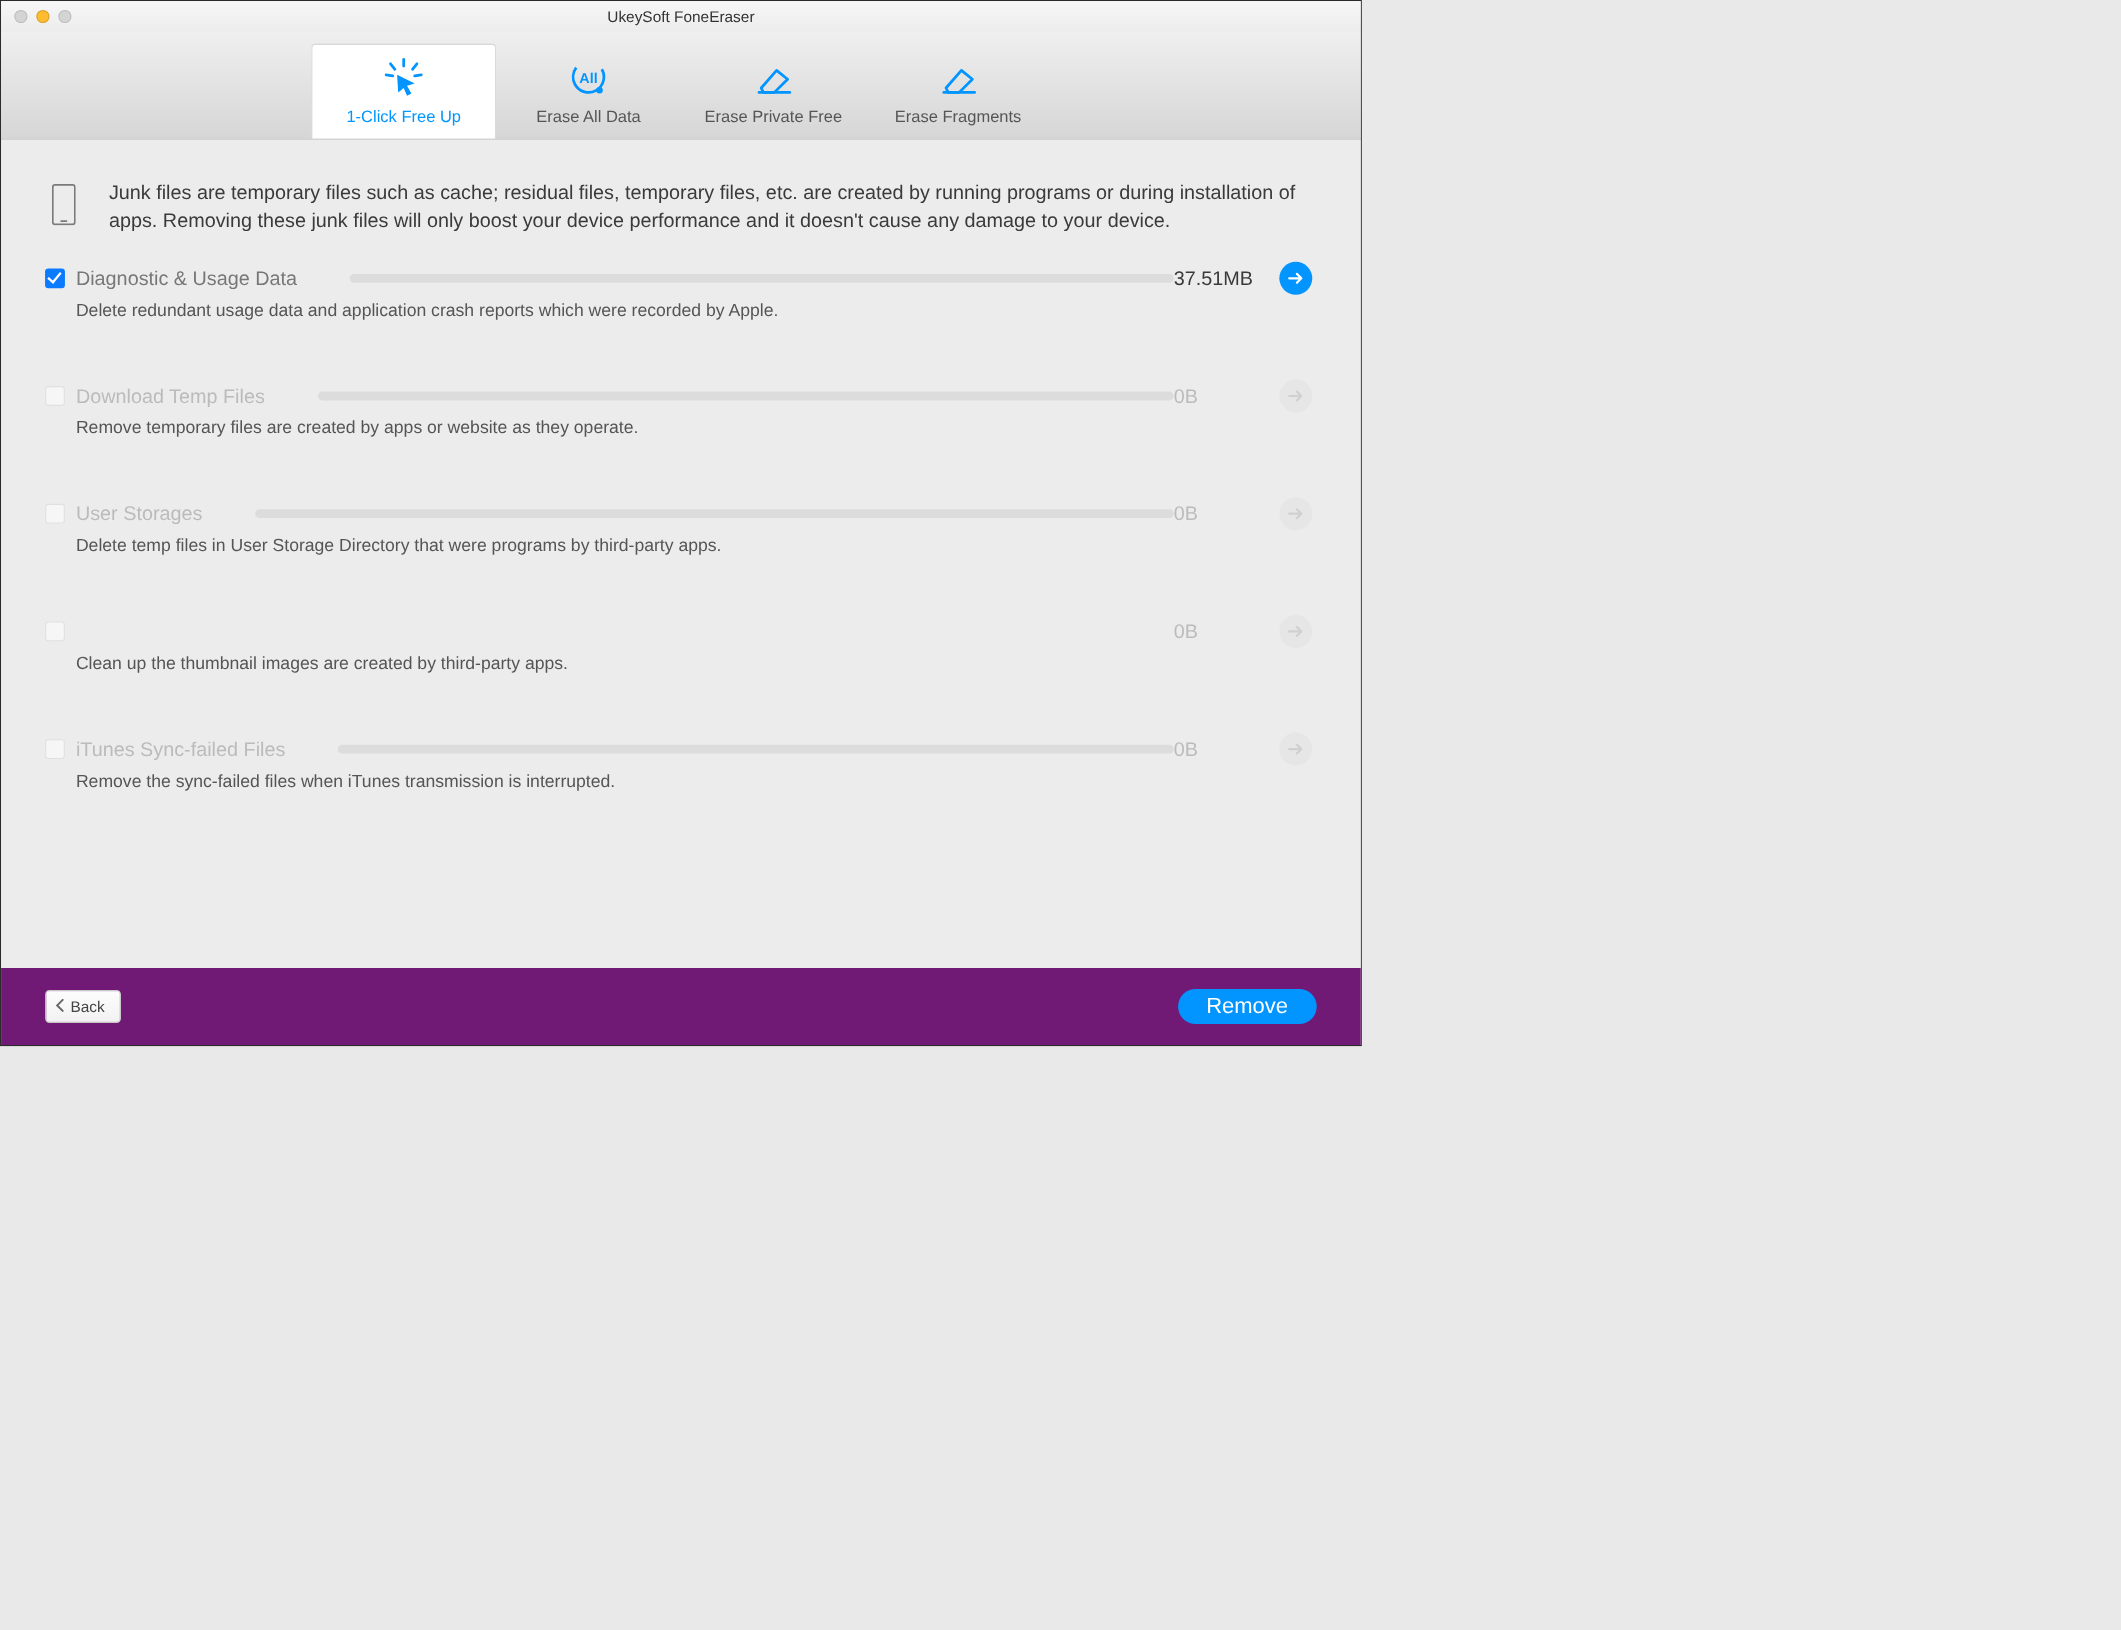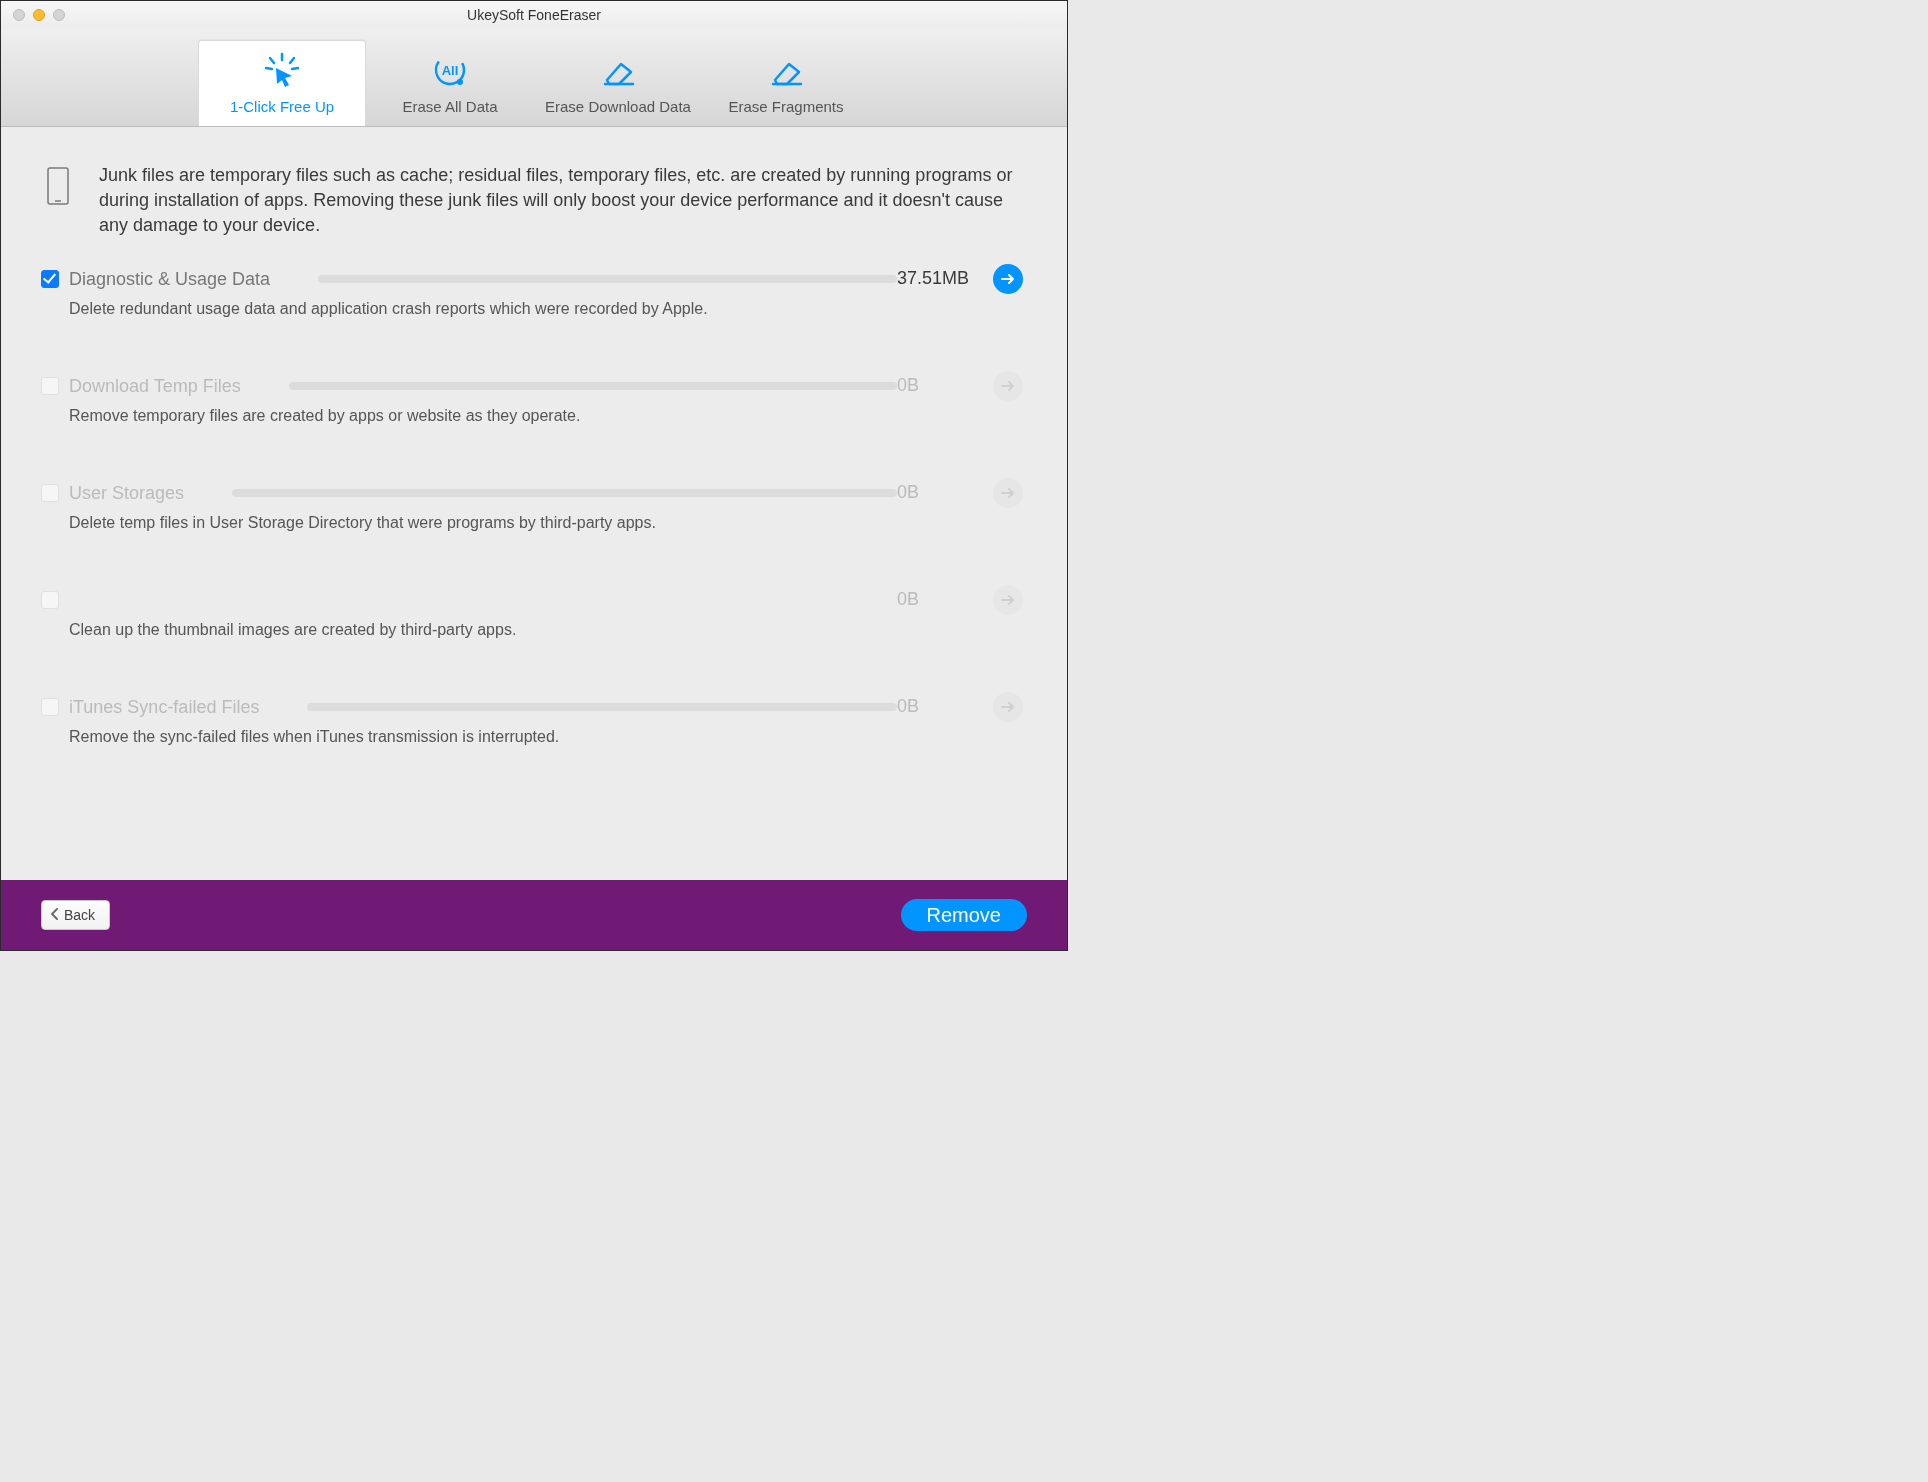--- a/index.html
+++ b/index.html
@@ -7,21 +7,21 @@
   body {
     font-family: -apple-system, "Helvetica Neue", Arial, sans-serif;
     background: #e9e9e9;
     color: #3a3a3a;
     font-size: 18px;
     -webkit-font-smoothing: antialiased;
   }
 
   
   .window {
-    width: 1068px;
+    width: 1238px;
     height: 951px;
     background: #ececec;
     border: 1px solid #2b2b2b;
     display: flex;
     flex-direction: column;
   }
 
   .titlebar {
     height: 28px;
     background: linear-gradient(#f7f7f7, #ececec);
@@ -199,21 +199,21 @@
       </span>
       <span>Erase All Data</span>
     </div>
     <div class="tab">
       <span class="icon">
         <svg width="46" height="38" viewBox="0 0 46 38">
           <path d="M12 28 L26 12 L36 20 L24 32 L14 32 Z" stroke="#0295ff" stroke-width="2.5" fill="none" stroke-linejoin="round"></path>
           <line x1="10" y1="32" x2="38" y2="32" stroke="#0295ff" stroke-width="2.5" stroke-linecap="round"></line>
         </svg>
       </span>
-      <span>Erase Download Data</span>
+      <span>Erase Private Free</span>
     </div>
     <div class="tab">
       <span class="icon">
         <svg width="46" height="38" viewBox="0 0 46 38">
           <path d="M12 28 L26 12 L36 20 L24 32 L14 32 Z" stroke="#0295ff" stroke-width="2.5" fill="none" stroke-linejoin="round"></path>
           <line x1="10" y1="32" x2="38" y2="32" stroke="#0295ff" stroke-width="2.5" stroke-linecap="round"></line>
         </svg>
       </span>
       <span>Erase Fragments</span>
     </div>

